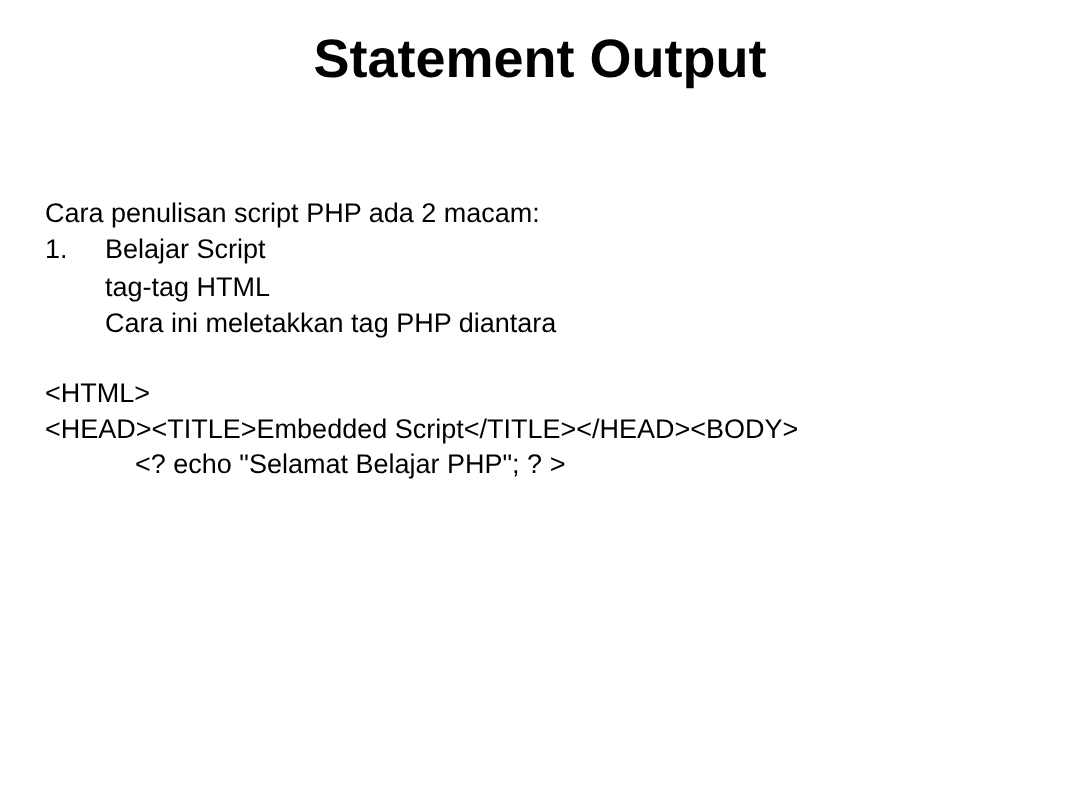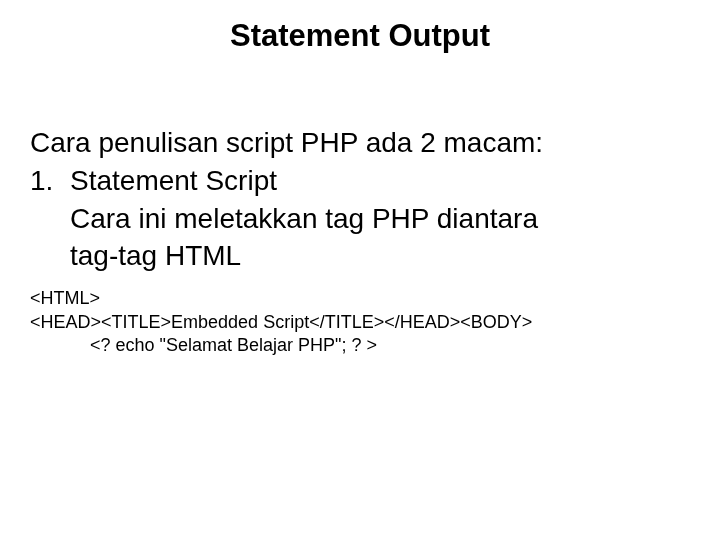--- a/index.html
+++ b/index.html
@@ -9,62 +9,62 @@
     height: 540px;
     background: #ffffff;
     font-family: Arial, Helvetica, sans-serif;
     color: #000000;
   }
   .slide {
     box-sizing: border-box;
     padding: 18px 30px 0 30px;
   }
   .title {
-    font-size: 31px;
+    font-size: 36px;
     font-weight: bold;
     text-align: center;
     margin: 0 0 70px 0;
   }
   .body-text {
-    font-size: 28px;
+    font-size: 18px;
     line-height: 1.35;
   }
   .list-item {
     display: flex;
   }
   .list-num {
     width: 40px;
     flex-shrink: 0;
   }
   .indent {
     padding-left: 40px;
   }
   .code-block {
     font-size: 18px;
     line-height: 1.3;
-    margin-top: 12px;
+    margin-top: 24px;
   }
   .code-indent {
     padding-left: 60px;
   }
 </style>
 </head>
 <body>
 
 <div class="slide">
   <h1 class="title">Statement Output</h1>
 
   <div class="body-text">
     <div>Cara penulisan script PHP ada 2 macam:</div>
     <div class="list-item">
       <span class="list-num">1.</span>
-      <span>Statement Script</span>
+      <span>Belajar Script</span>
     </div>
+    <div class="indent">tag-tag HTML</div>
     <div class="indent">Cara ini meletakkan tag PHP diantara</div>
-    <div class="indent">tag-tag HTML</div>
   </div>
 
   <div class="code-block">
     <div>&lt;HTML&gt;</div>
     <div>&lt;HEAD&gt;&lt;TITLE&gt;Embedded Script&lt;/TITLE&gt;&lt;/HEAD&gt;&lt;BODY&gt;</div>
     <div class="code-indent">&lt;? echo "Selamat Belajar PHP"; ? &gt;</div>
   </div>
 </div>
 
 </body></html>

